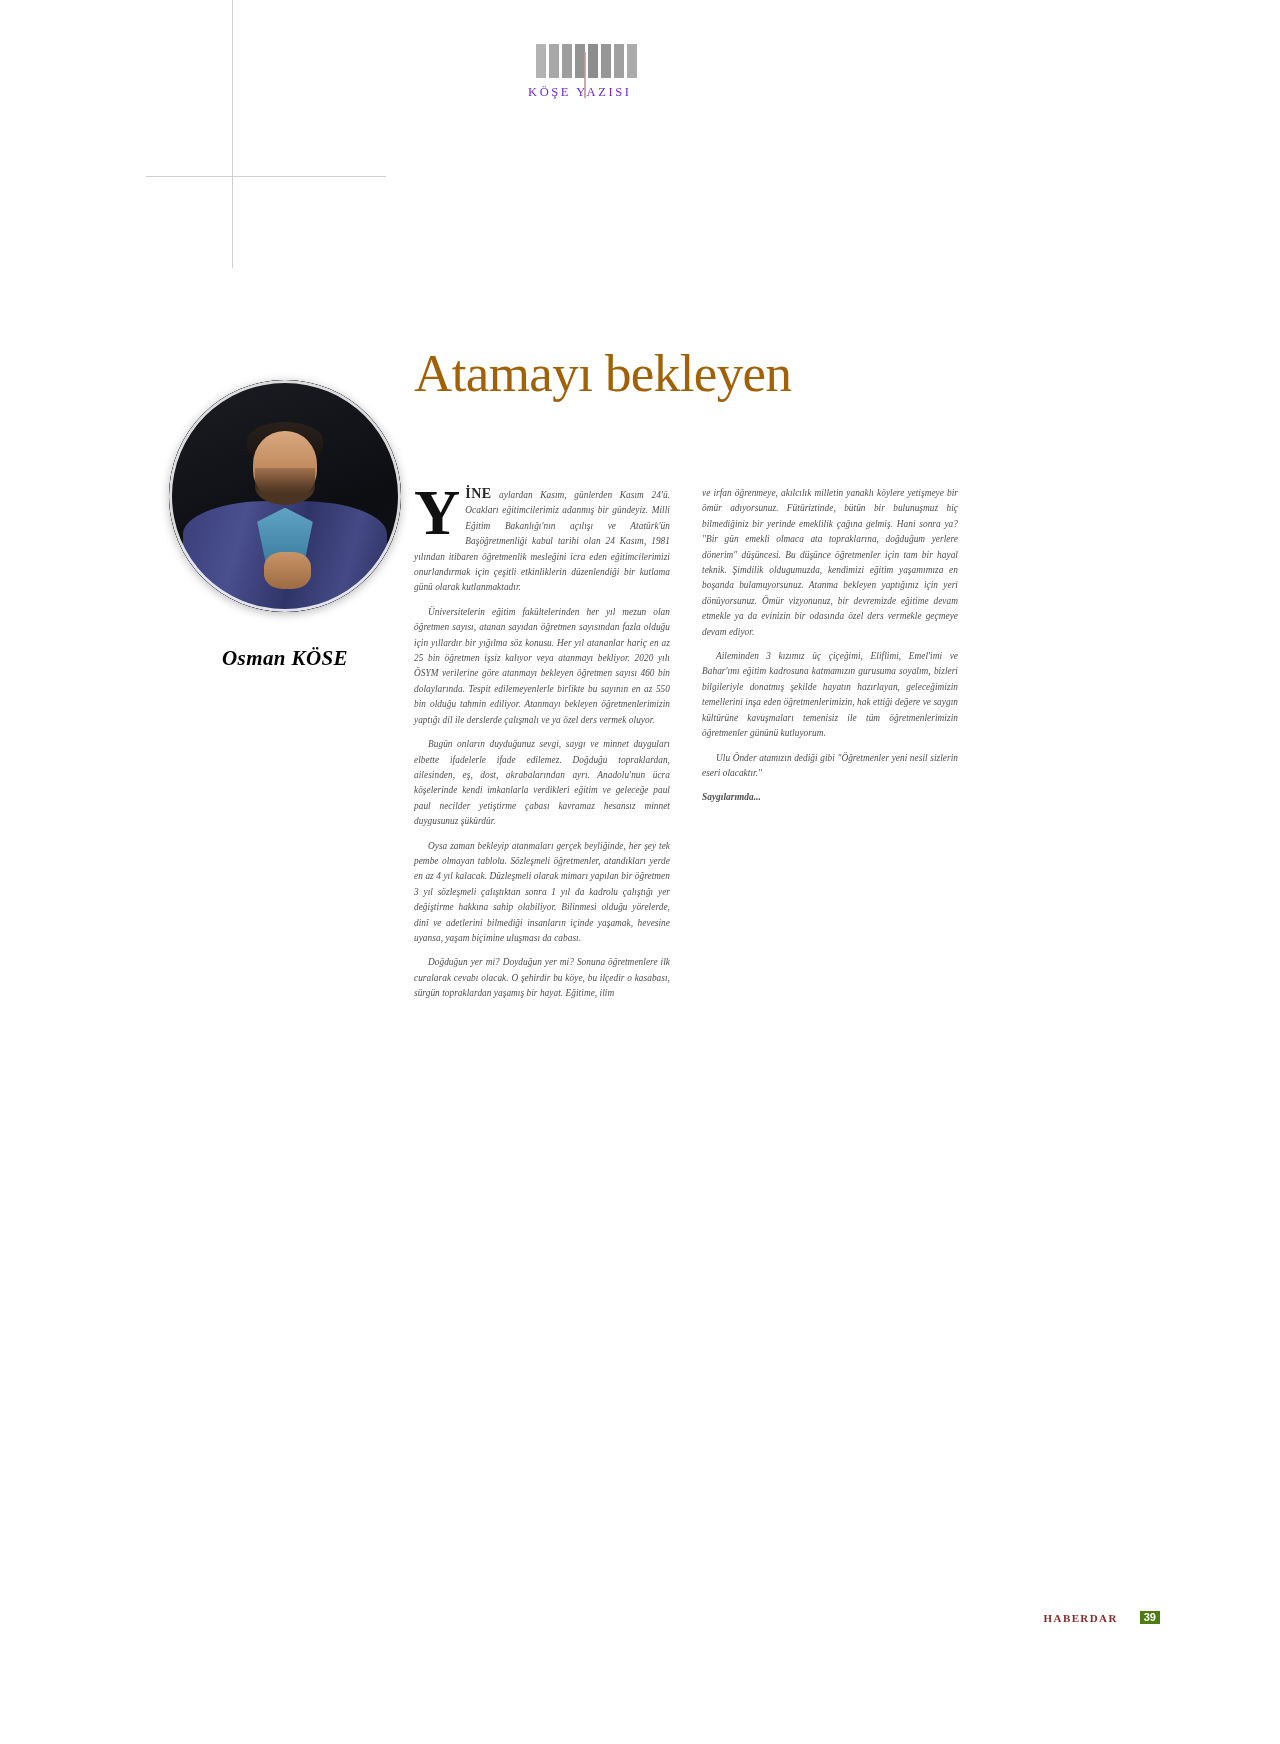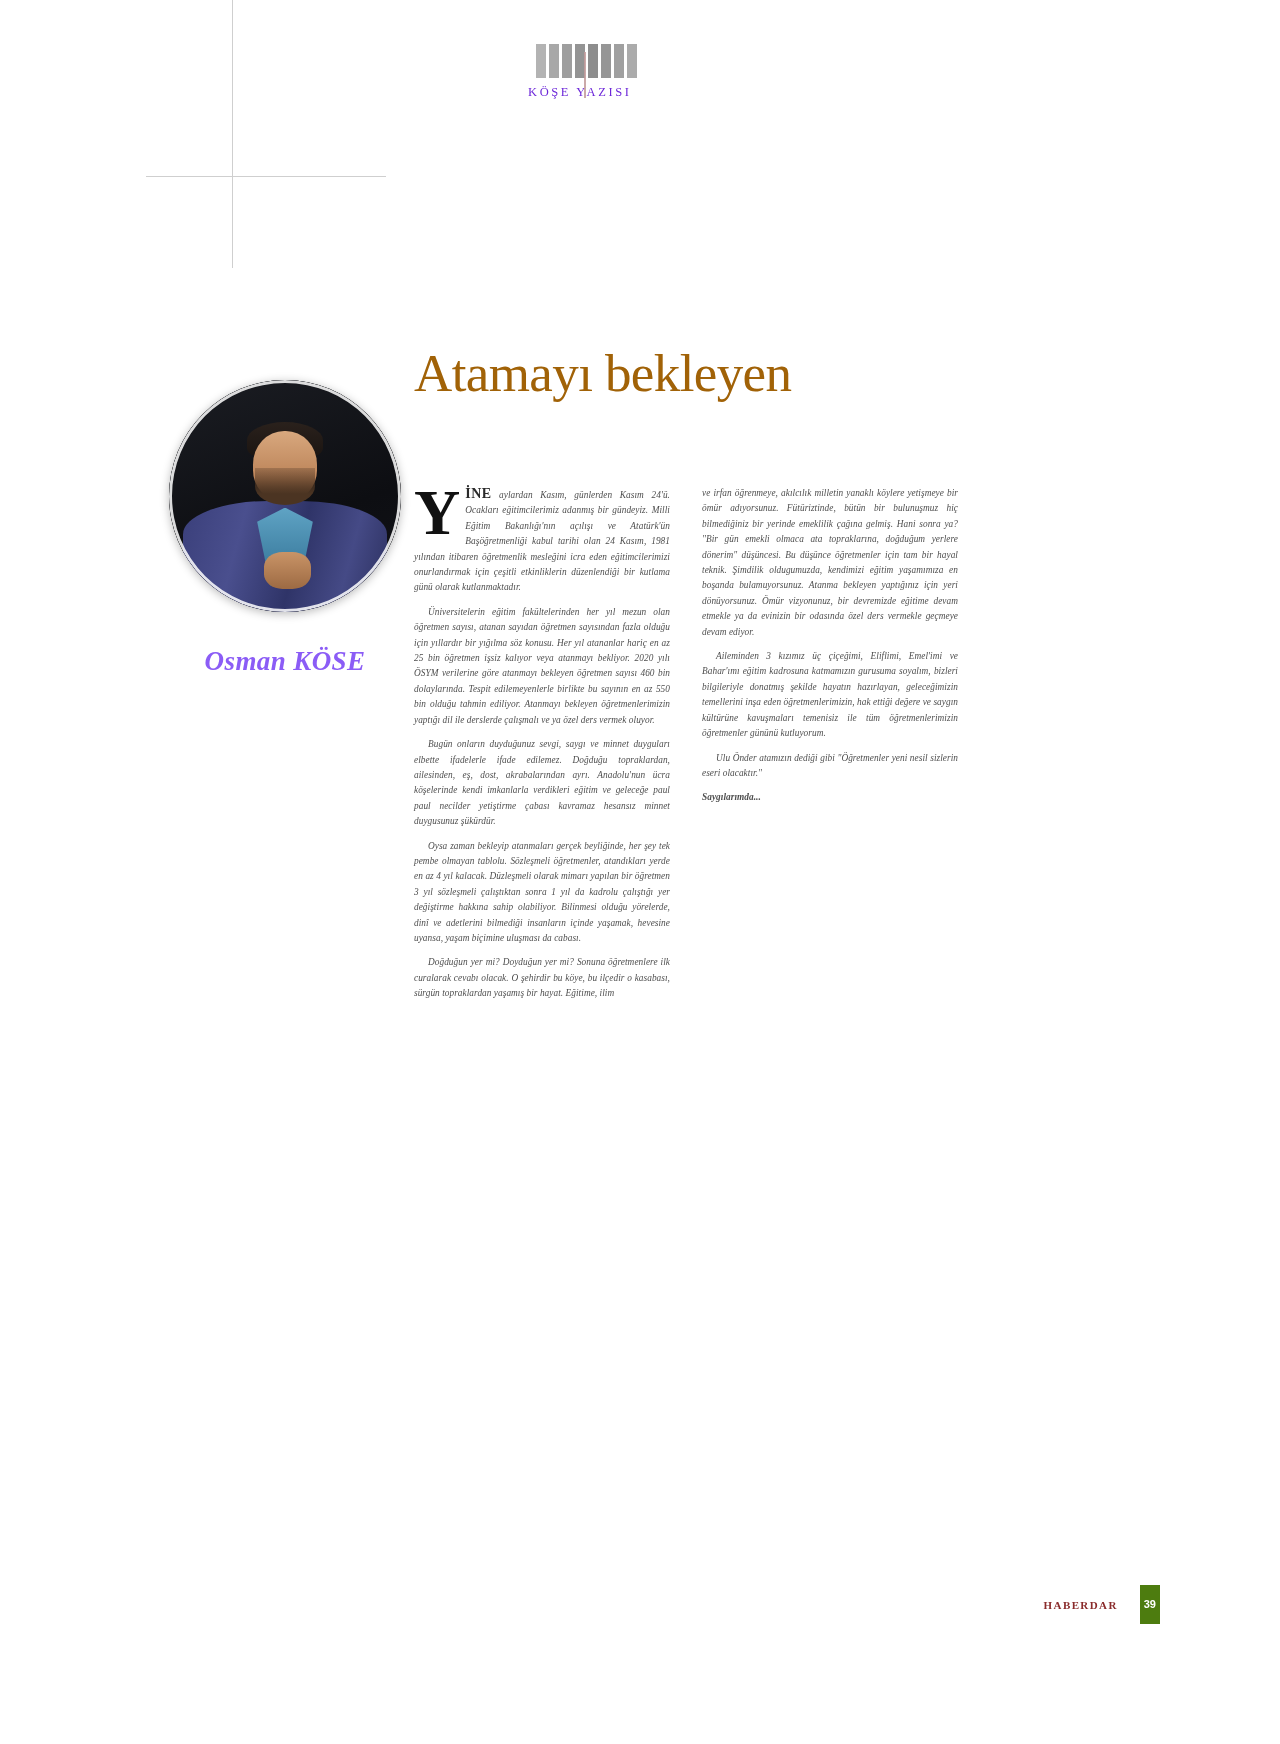--- a/index.html
+++ b/index.html
@@ -68,21 +68,21 @@
     background:linear-gradient(180deg,rgba(60,40,28,.25),#4b3422 70%);
   }
   .portrait .hands{
     position:absolute;left:41%;top:74%;width:20%;height:16%;
     border-radius:40%;
     background:linear-gradient(180deg,#c99467,#9d6a43);
   }
   .portrait .ring{position:absolute;inset:0;border-radius:50%;box-shadow:inset 0 0 0 3px rgba(255,255,255,.85);}
 
   .byline{margin-top:34px;font-family:"Liberation Serif",serif;font-style:italic;
-    font-size:27px;font-weight:700;color:#8b5cf6;letter-spacing:.4px;}
+    font-size:21px;font-weight:700;color:#000000;letter-spacing:.4px;}
 
   .pullquote{
     margin:52px auto 0;width:225px;
     font-family:"Liberation Serif",serif;font-style:italic;font-weight:700;
     font-size:19.5px;line-height:33px;color:#4a4a4a;text-align:center;
   }
 
   
   .headline{position:absolute;left:414px;top:344px;width:540px;}
   .headline h1{
@@ -108,21 +108,21 @@
     font-size:64px;line-height:50px;margin:2px 5px 0 0;color:#111;
   }
   .smallcaps{font-style:normal;font-weight:700;font-size:14px;letter-spacing:.4px;color:#2a2a2a;}
   .signoff{text-align:left;text-indent:0 !important;font-weight:700;margin-top:11px;}
 
   
   .footer{position:absolute;right:120px;bottom:120px;display:flex;align-items:center;gap:0;}
   .footer-brand{font-family:"Liberation Serif",serif;font-size:11px;letter-spacing:1.4px;
     color:#8a2b2b;font-weight:700;padding-right:22px;}
   .footer-num{background:#4d7c0f;color:#fff;font-family:"Liberation Sans",sans-serif;
-    font-size:11px;font-weight:700;padding:14px 4px;line-height:1;}
+    font-size:11px;font-weight:700;padding:1px 4px;line-height:1;}
 </style>
 </head>
 <body>
 
 <div class="page">
 
   <div class="rule-v"></div>
   <div class="rule-h"></div>
 
   <div class="kicker">

